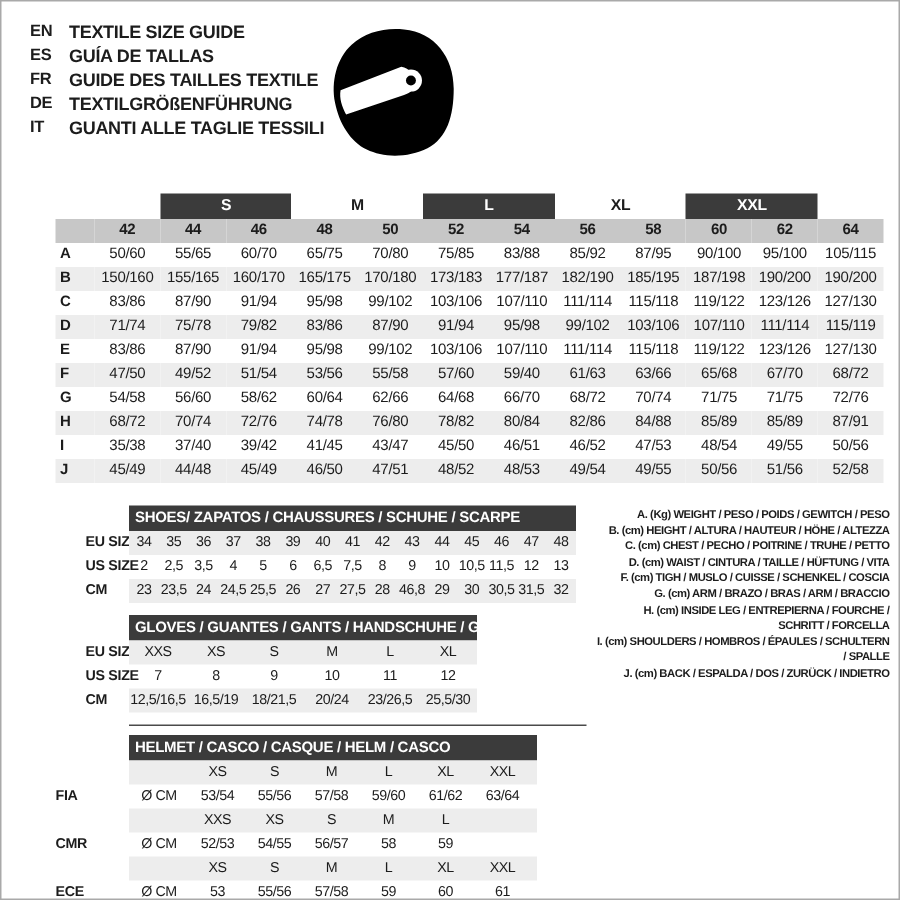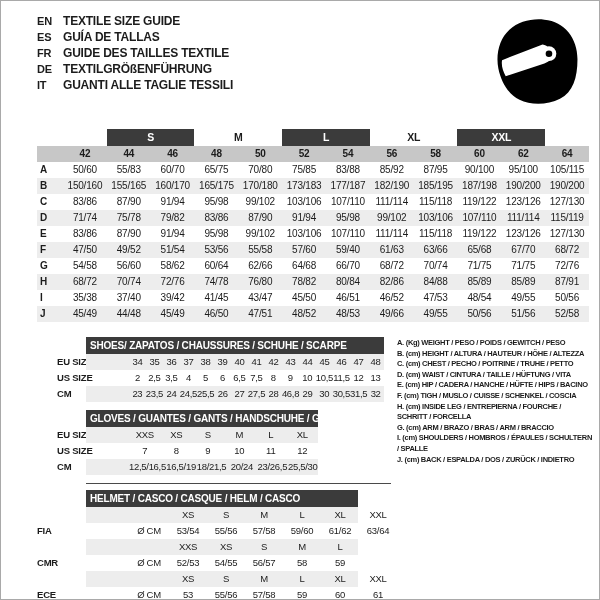--- a/index.html
+++ b/index.html
@@ -5,21 +5,21 @@
   html, body { margin: 0; padding: 0; }
   body {
     width: 598px; height: 598px;
     background: #fff;
     border: 1px solid var(--page-border, #a9a9a9);
     font-family: "Liberation Sans", sans-serif;
     color: var(--text-dark, #1c1c1c);
     overflow: hidden;
   }
   
-  .top { display: flex; justify-content: space-between; padding: 12px 16px 0 36px; }
+  .top { display: flex; padding: 12px 16px 0 19px; }
   .lang-row { display: flex; line-height: 16px; }
   .lang-code { width: 26px; font-weight: bold; font-size: 11px; letter-spacing: -0.2px; }
   .lang-text { font-weight: bold; font-size: 12px; letter-spacing: -0.2px; }
   .helmet-logo { width: 92px; height: 94px; margin-top: 2px; }
   
   .textile-grid {
     display: grid;
     grid-template-columns: 26px repeat(12, 1fr);
     margin: 20px 10px 0 36px;
   }
@@ -33,39 +33,39 @@
   
   .bottom { display: flex; margin: 15px 6px 0 36px; }
   .left-tables { width: 354px; flex: none; }
   .s-row { display: flex; }
   .s-label {
     width: 49px; flex: none; box-sizing: border-box;
     font-weight: bold; font-size: 9.5px; line-height: 16px; letter-spacing: -0.2px;
     white-space: nowrap;
   }
   .indent-labels .s-label { padding-left: 20px; }
-  .s-band { box-sizing: border-box; padding-left: 43px; }
+  .s-band { box-sizing: border-box; }
   .s-title {
     background: var(--band-dark, #3b3b3b); color: #fff;
     font-weight: bold; font-size: 10px; line-height: 17px;
     padding-left: 4px; letter-spacing: -0.2px; white-space: nowrap; overflow: hidden;
   }
   .s-grid { display: grid; }
   .band-shoes  { width: 298px; }
   .band-gloves { width: 232px; }
   .band-helmet { width: 272px; }
   .grid-shoes  { grid-template-columns: repeat(15, 1fr); }
   .grid-gloves { grid-template-columns: repeat(6, 1fr); }
   .grid-helmet { grid-template-columns: 40px repeat(6, 38px); }
   .s-cell { font-size: 9.5px; line-height: 16px; text-align: center; letter-spacing: -0.3px; white-space: nowrap; }
   .subtable { margin-bottom: 8px; }
   .divider { height: 1px; background: #4a4a4a; width: 305px; margin: 5px 0 6px 49px; }
   
   .legend { flex: 1; padding-left: 6px; padding-top: 1px; }
-  .legend-item { font-weight: bold; font-size: 7.5px; line-height: 10.6px; letter-spacing: -0.3px; }
+  .legend-item { font-weight: bold; font-size: 7.5px; line-height: 10.6px; letter-spacing: -0.3px; text-align: right; }
 </style>
 </head>
 <body>
 
 <div class="top">
   <div class="lang-list">
       <div class="lang-row">
         <span class="lang-code">EN</span>
         <span class="lang-text">TEXTILE SIZE GUIDE</span>
       </div>
@@ -113,21 +113,21 @@
     <div class="t-cell szrow">50</div>
     <div class="t-cell szrow">52</div>
     <div class="t-cell szrow">54</div>
     <div class="t-cell szrow">56</div>
     <div class="t-cell szrow">58</div>
     <div class="t-cell szrow">60</div>
     <div class="t-cell szrow">62</div>
     <div class="t-cell szrow">64</div>
     <div class="t-cell t-letter">A</div>
     <div class="t-cell">50/60</div>
-    <div class="t-cell">55/83</div>
+    <div class="t-cell">55/65</div>
     <div class="t-cell">60/70</div>
     <div class="t-cell">65/75</div>
     <div class="t-cell">70/80</div>
     <div class="t-cell">75/85</div>
     <div class="t-cell">83/88</div>
     <div class="t-cell">85/92</div>
     <div class="t-cell">87/95</div>
     <div class="t-cell">90/100</div>
     <div class="t-cell">95/100</div>
     <div class="t-cell">105/115</div>
@@ -236,21 +236,21 @@
     <div class="t-cell">49/55</div>
     <div class="t-cell">50/56</div>
     <div class="t-cell t-letter shaded">J</div>
     <div class="t-cell shaded">45/49</div>
     <div class="t-cell shaded">44/48</div>
     <div class="t-cell shaded">45/49</div>
     <div class="t-cell shaded">46/50</div>
     <div class="t-cell shaded">47/51</div>
     <div class="t-cell shaded">48/52</div>
     <div class="t-cell shaded">48/53</div>
-    <div class="t-cell shaded">49/66</div>
+    <div class="t-cell shaded">49/54</div>
     <div class="t-cell shaded">49/55</div>
     <div class="t-cell shaded">50/56</div>
     <div class="t-cell shaded">51/56</div>
     <div class="t-cell shaded">52/58</div>
   </div>
 
 <div class="bottom">
   <div class="left-tables">
 
     <div class="subtable indent-labels">
@@ -446,20 +446,19 @@
           </div>
         </div>
     </div>
 
   </div>
   <div class="legend">
       <div class="legend-item">A. (Kg) WEIGHT / PESO / POIDS / GEWITCH / PESO</div>
       <div class="legend-item">B. (cm) HEIGHT / ALTURA / HAUTEUR / HÖHE / ALTEZZA</div>
       <div class="legend-item">C. (cm) CHEST / PECHO / POITRINE / TRUHE / PETTO</div>
       <div class="legend-item">D. (cm) WAIST / CINTURA / TAILLE / HÜFTUNG / VITA</div>
-      <div class="legend-item">E. (cm) HIP / CADERA / HANCHE / HÜFTE / HIPS / BACINO</div>
       <div class="legend-item">F. (cm) TIGH / MUSLO / CUISSE / SCHENKEL / COSCIA</div>
+      <div class="legend-item">G. (cm) ARM / BRAZO / BRAS / ARM / BRACCIO</div>
       <div class="legend-item">H. (cm) INSIDE LEG / ENTREPIERNA / FOURCHE / SCHRITT / FORCELLA</div>
-      <div class="legend-item">G. (cm) ARM / BRAZO / BRAS / ARM / BRACCIO</div>
       <div class="legend-item">I. (cm) SHOULDERS / HOMBROS / ÉPAULES / SCHULTERN / SPALLE</div>
       <div class="legend-item">J. (cm) BACK / ESPALDA / DOS / ZURÜCK / INDIETRO</div>
     </div>
 </div>
 
 </body></html>

